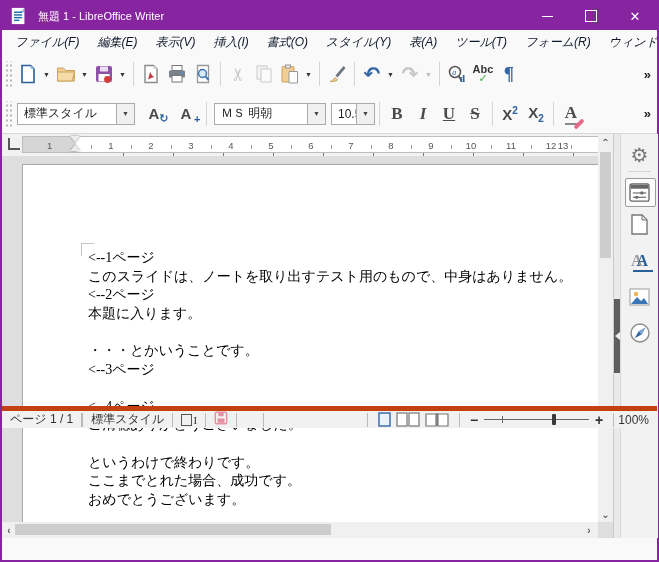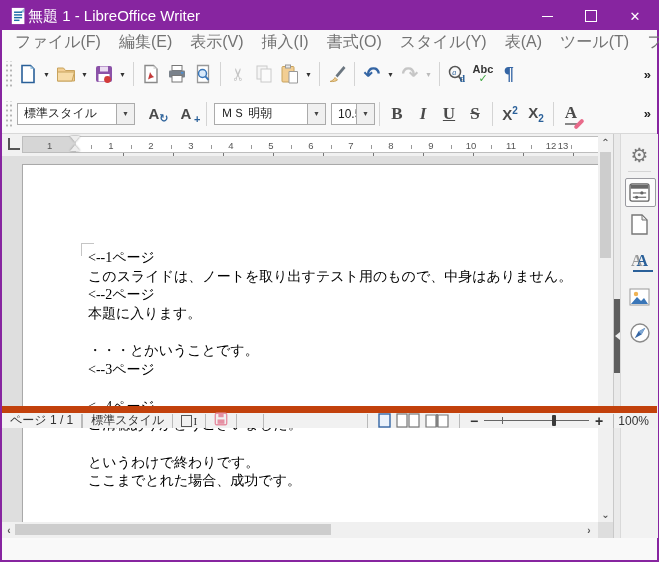--- a/index.html
+++ b/index.html
@@ -1,28 +1,28 @@
 <!DOCTYPE html>
 <html><head>
 <meta charset="utf-8">
 <style>
   html,body{margin:0;padding:0;}
   body{width:659px;height:562px;position:relative;font-family:"Liberation Sans","DejaVu Sans",sans-serif;background:#fff;overflow:hidden;-webkit-font-smoothing:antialiased;}
   .window{position:absolute;inset:0;border:2px solid #8725A0;box-sizing:border-box;background:#F9F9F9;}
   
   .titlebar{position:absolute;left:0;top:0;width:655px;height:28px;background:#8725A0;display:flex;align-items:center;color:#fff;}
   .app-icon{margin-left:8px;width:18px;height:18px;}
-  .title-text{font-size:15px;}
+  .title-text{margin-left:10px;font-size:11px;}
   .caption-btns{margin-left:auto;display:flex;height:28px;}
   .cap-btn{width:44px;height:28px;display:flex;align-items:center;justify-content:center;font-size:13px;color:#fff;}
   .min-glyph{display:block;width:11px;height:1px;background:#fff;}
   .max-glyph{display:block;width:10px;height:10px;border:1px solid #fff;}
   
   .menubar{position:absolute;left:0;top:28px;width:655px;height:24px;background:#F9F9F9;display:flex;align-items:center;padding-left:4px;box-sizing:border-box;}
-  .menu-item{font-size:16px;color:#737373;padding:3px 9px;white-space:nowrap;}
+  .menu-item{font-size:12px;color:#0f172a;padding:3px 9px;white-space:nowrap;font-style:italic;}
   
   .toolbar{position:absolute;left:0;width:655px;height:40px;background:#F9F9F9;display:flex;align-items:center;box-sizing:border-box;}
   .toolbar1{top:52px;}
   .toolbar2{top:92px;border-bottom:1px solid #D8D8D8;}
   .grip{width:8px;height:26px;margin:0 3px 0 2px;background-image:radial-gradient(circle,#B5B5B5 1px,transparent 1.2px);background-size:4px 5px;background-position:1px 2px;}
   .tbtn{min-width:26px;height:28px;display:flex;align-items:center;justify-content:center;border-radius:2px;position:relative;}
   .drop{width:11px;height:28px;display:flex;align-items:center;justify-content:center;font-size:7px;color:#333;margin-right:1px;}
   .drop.dis{color:#BBB;}
   .sep{width:1px;height:24px;background:#D4D4D4;margin:0 4px;}
   .undo-g{color:#3465A4;font-weight:bold;font-size:20px;}
@@ -86,21 +86,21 @@
   .sidebar{position:absolute;left:618px;top:0;width:37px;height:404px;background:#F2F2F2;border-left:1px solid #D9D9D9;}
   .side-icon{position:absolute;left:0;width:37px;height:30px;display:flex;align-items:center;justify-content:center;}
   .side-sel{position:absolute;left:4px;top:44px;width:29px;height:27px;border:1px solid #9A9AA0;border-radius:2px;background:#FBFBFB;}
   .side-div{position:absolute;left:7px;top:37px;width:23px;height:1px;background:#D5D5D5;}
   .gear-glyph{font-size:20px;color:#777;}
   .styles-glyph{font-family:"Liberation Serif",serif;font-weight:bold;position:relative;line-height:1;}
   .styles-a1{font-size:16px;color:#9A9A9A;}
   .styles-a2{font-size:16px;color:#2A6099;margin-left:-6px;}
   .styles-underline{position:absolute;left:2px;bottom:-3px;width:20px;height:2px;background:#2A6099;}
   
-  .statusbar{position:absolute;left:0;top:404px;width:655px;height:22px;background:#F1F1F1;border-top:7px solid #c2410c;display:flex;align-items:center;font-size:12px;color:#333;box-sizing:border-box;}
+  .statusbar{position:absolute;left:0;top:404px;width:655px;height:22px;background:#F1F1F1;border-top:5px solid #c2410c;display:flex;align-items:center;font-size:12px;color:#333;box-sizing:border-box;}
   .sb-item{padding:0 8px;white-space:nowrap;}
   .sb-sep{width:1px;height:14px;background:#B9B9B9;}
   .selmode{display:flex;align-items:center;gap:1px;padding:0 8px;}
   .selmode .box{width:9px;height:10px;border:1px solid #555;}
   .selmode .ibeam{font-size:11px;color:#333;font-family:"Liberation Serif",serif;}
   .pageview{display:flex;align-items:center;gap:5px;padding:0 10px;}
   .zoomctl{display:flex;align-items:center;gap:6px;padding:0 10px;}
   .zoom-sign{font-size:14px;color:#333;font-weight:bold;line-height:1;}
   .zoom-track{position:relative;width:105px;height:11px;}
   .zoom-line{position:absolute;left:0;top:5px;width:105px;height:1px;background:#666;}
@@ -362,20 +362,21 @@
           <div class="doc-line">本題に入ります。</div>
           <div class="doc-line"></div>
           <div class="doc-line">・・・とかいうことです。</div>
           <div class="doc-line">&lt;--3ページ</div>
           <div class="doc-line"></div>
           <div class="doc-line">&lt;--4ページ</div>
           <div class="doc-line">ご清聴ありがとうございました。</div>
           <div class="doc-line"></div>
           <div class="doc-line">というわけで終わりです。</div>
           <div class="doc-line">ここまでとれた場合、成功です。</div>
+          <div class="doc-line">おめでとうございます。</div>
         </div>
       </div>
     </div>
 
     <div class="vscroll">
       <div class="sbtn vup">
           <span class="chev">⌃</span>
         </div>
       <div class="vthumb"></div>
       <div class="sbtn vdown">

